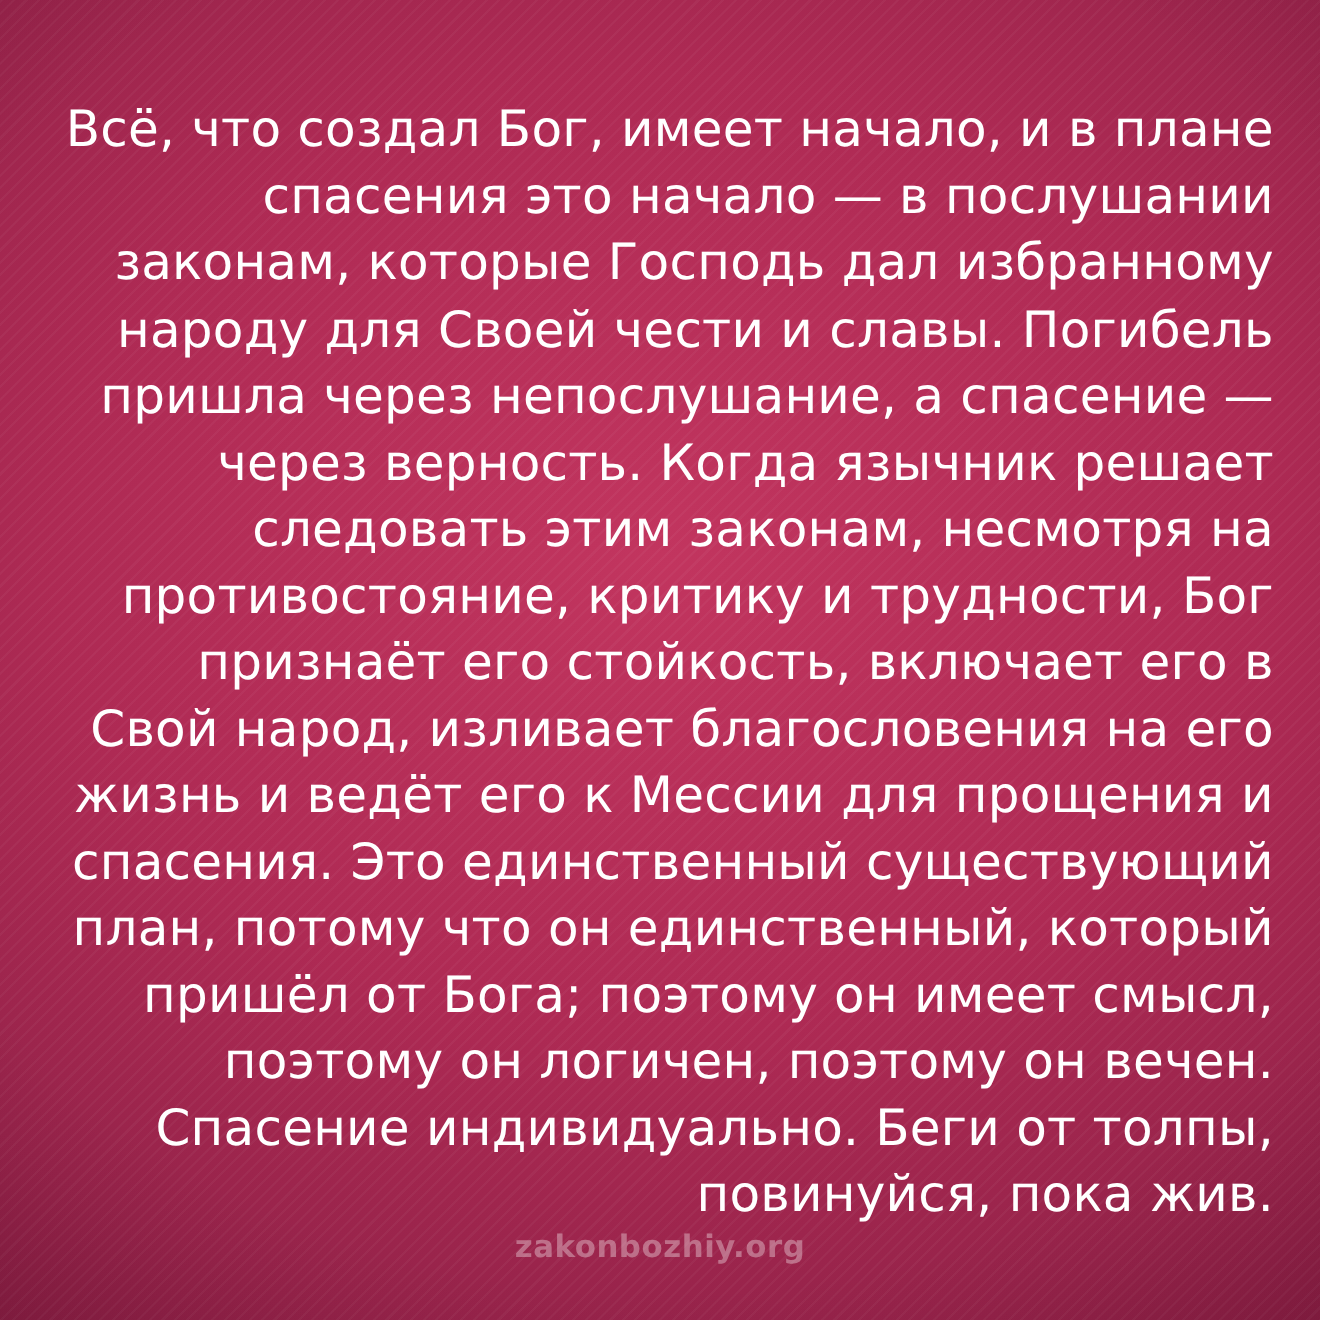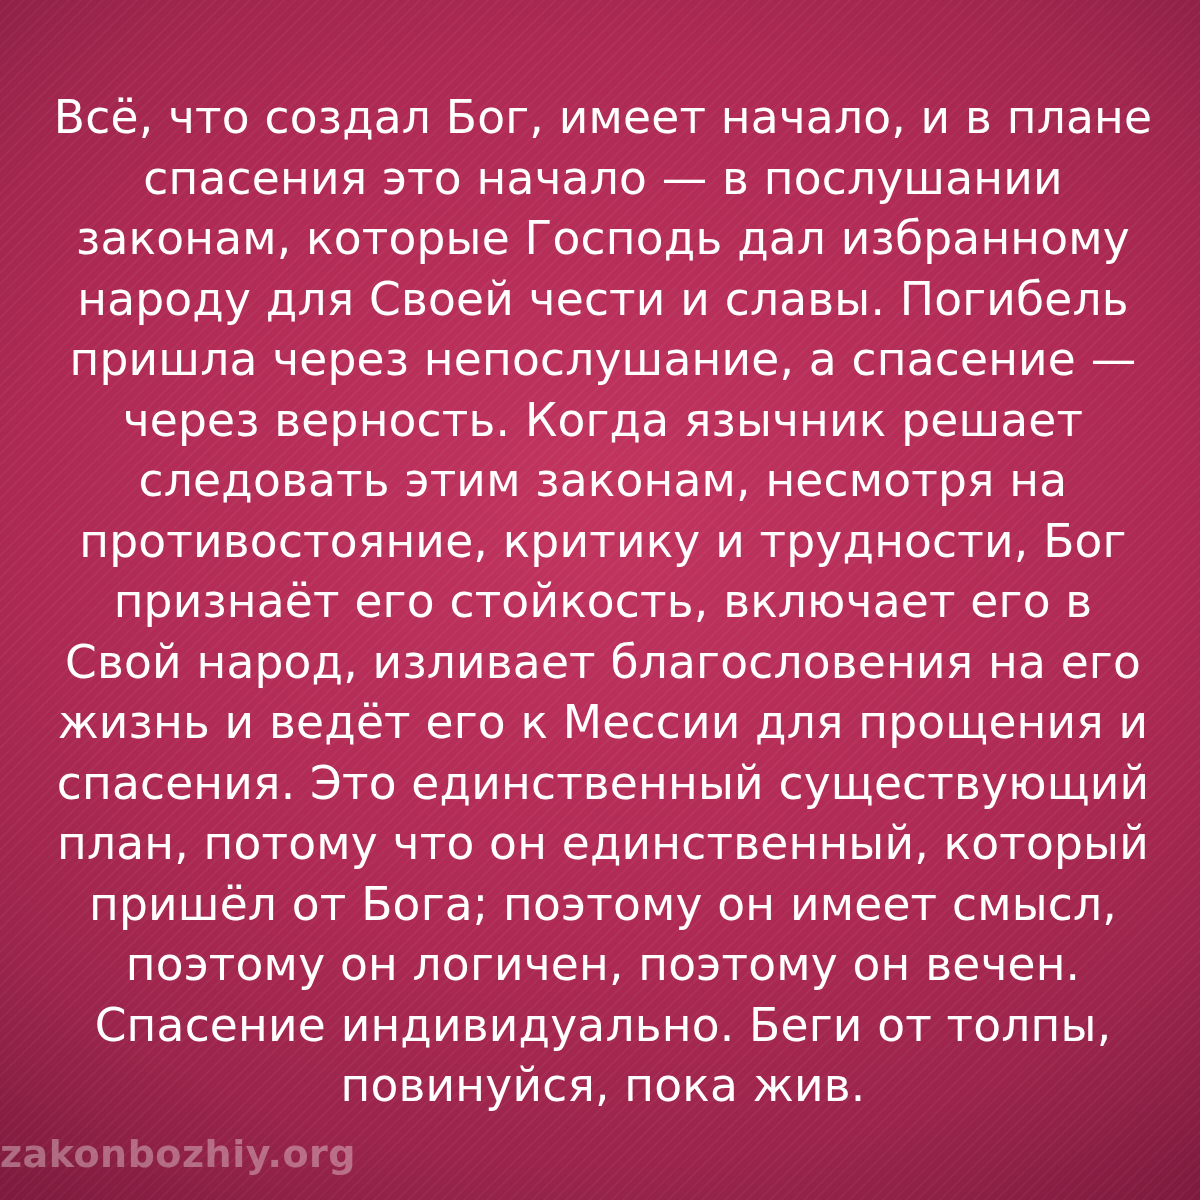--- a/index.html
+++ b/index.html
@@ -43,34 +43,35 @@
     position: absolute;
     left: 48px;
     top: 88px;
     width: 1110px;
     color: #ffffff;
     font-family: "DejaVu Sans", sans-serif;
     font-weight: 400;
     font-size: 45.5px;
     line-height: 60.5px;
     letter-spacing: 0.2px;
-    text-align: center;
+    text-align: right;
     white-space: pre-wrap;
     z-index: 2;
   }
 
   #watermark {
     position: absolute;
     left: 0;
     right: 0;
-    bottom: 24px;
+    bottom: 50px;
+    text-align: center;
     color: rgba(255,255,255,0.34);
     font-family: "DejaVu Sans", sans-serif;
     font-weight: bold;
-    font-size: 38px;
+    font-size: 28px;
     letter-spacing: 0.5px;
     z-index: 3;
   }
 </style>
 </head>
 <body>
 
 <div id="card">
   <div id="quote">Всё, что создал Бог, имеет начало, и в плане спасения это начало — в послушании законам, которые Господь дал избранному народу для Своей чести и славы. Погибель пришла через непослушание, а спасение — через верность. Когда язычник решает следовать этим законам, несмотря на противостояние, критику и трудности, Бог признаёт его стойкость, включает его в Свой народ, изливает благословения на его жизнь и ведёт его к Мессии для прощения и спасения. Это единственный существующий план, потому что он единственный, который пришёл от Бога; поэтому он имеет смысл, поэтому он логичен, поэтому он вечен. Спасение индивидуально. Беги от толпы, повинуйся, пока жив.</div>
 

